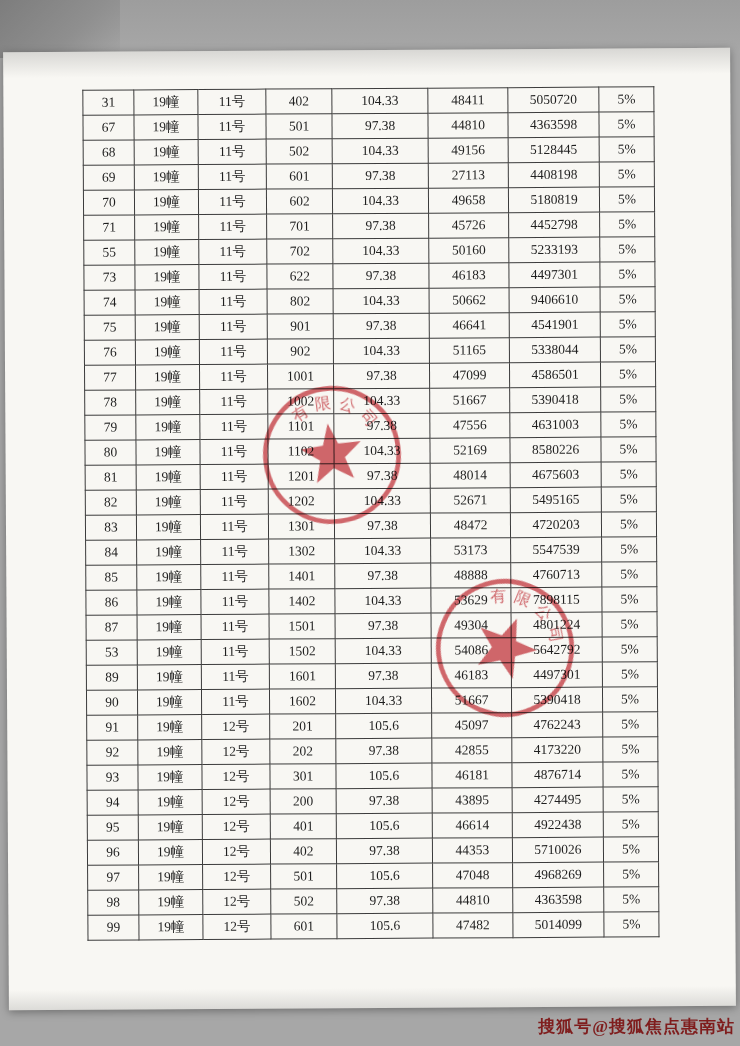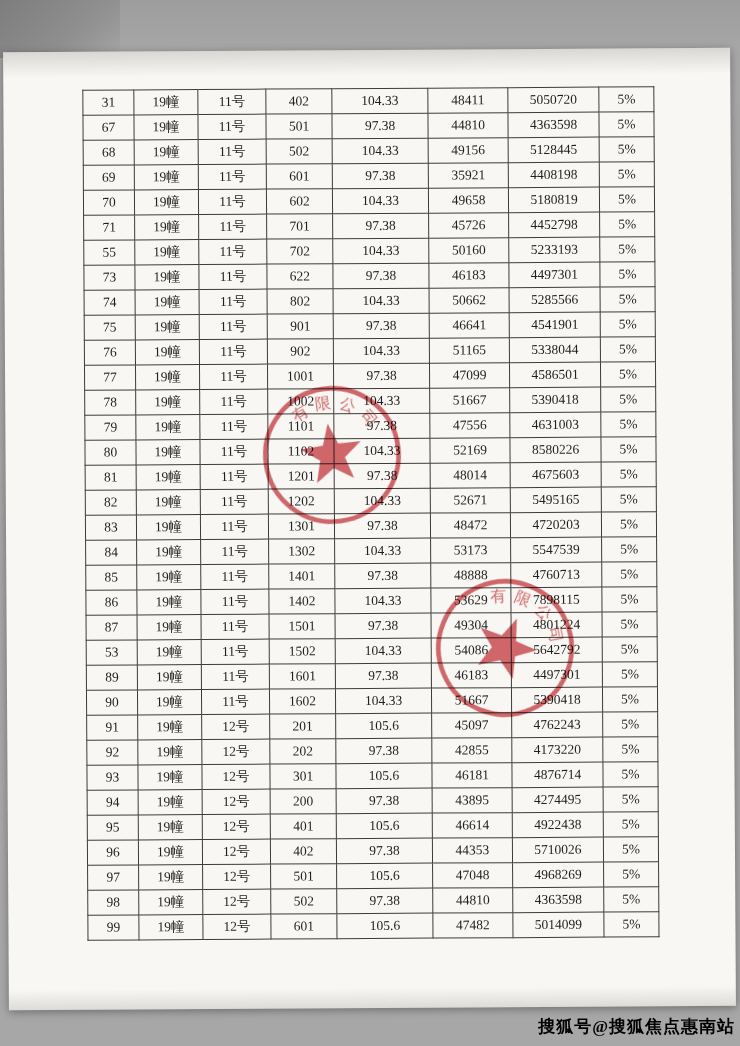--- a/index.html
+++ b/index.html
@@ -50,21 +50,21 @@
   }
   .stamps-layer{position:absolute;left:0;top:0;width:740px;height:1046px;pointer-events:none;}
   .stamp{
     position:absolute;
     color:rgba(197,47,56,0.72);
     mix-blend-mode:multiply;
     filter:blur(0.6px);
   }
   .watermark{
     position:absolute;right:5px;bottom:8px;
-    color:#000000;
+    color:#7f1d1d;
     font-size:17px;
     font-weight:bold;
     letter-spacing:1px;
     font-family:"Liberation Serif", serif;
   }
 </style>
 </head>
 <body>
 
 <div class="top-band"></div>
@@ -112,21 +112,21 @@
     <td>49156</td>
     <td>5128445</td>
     <td>5%</td>
   </tr>
         <tr>
     <td>69</td>
     <td>19幢</td>
     <td>11号</td>
     <td>601</td>
     <td>97.38</td>
-    <td>35921</td>
+    <td>27113</td>
     <td>4408198</td>
     <td>5%</td>
   </tr>
         <tr>
     <td>70</td>
     <td>19幢</td>
     <td>11号</td>
     <td>602</td>
     <td>104.33</td>
     <td>49658</td>
@@ -163,21 +163,21 @@
     <td>4497301</td>
     <td>5%</td>
   </tr>
         <tr>
     <td>74</td>
     <td>19幢</td>
     <td>11号</td>
     <td>802</td>
     <td>104.33</td>
     <td>50662</td>
-    <td>5285566</td>
+    <td>9406610</td>
     <td>5%</td>
   </tr>
         <tr>
     <td>75</td>
     <td>19幢</td>
     <td>11号</td>
     <td>901</td>
     <td>97.38</td>
     <td>46641</td>
     <td>4541901</td>

